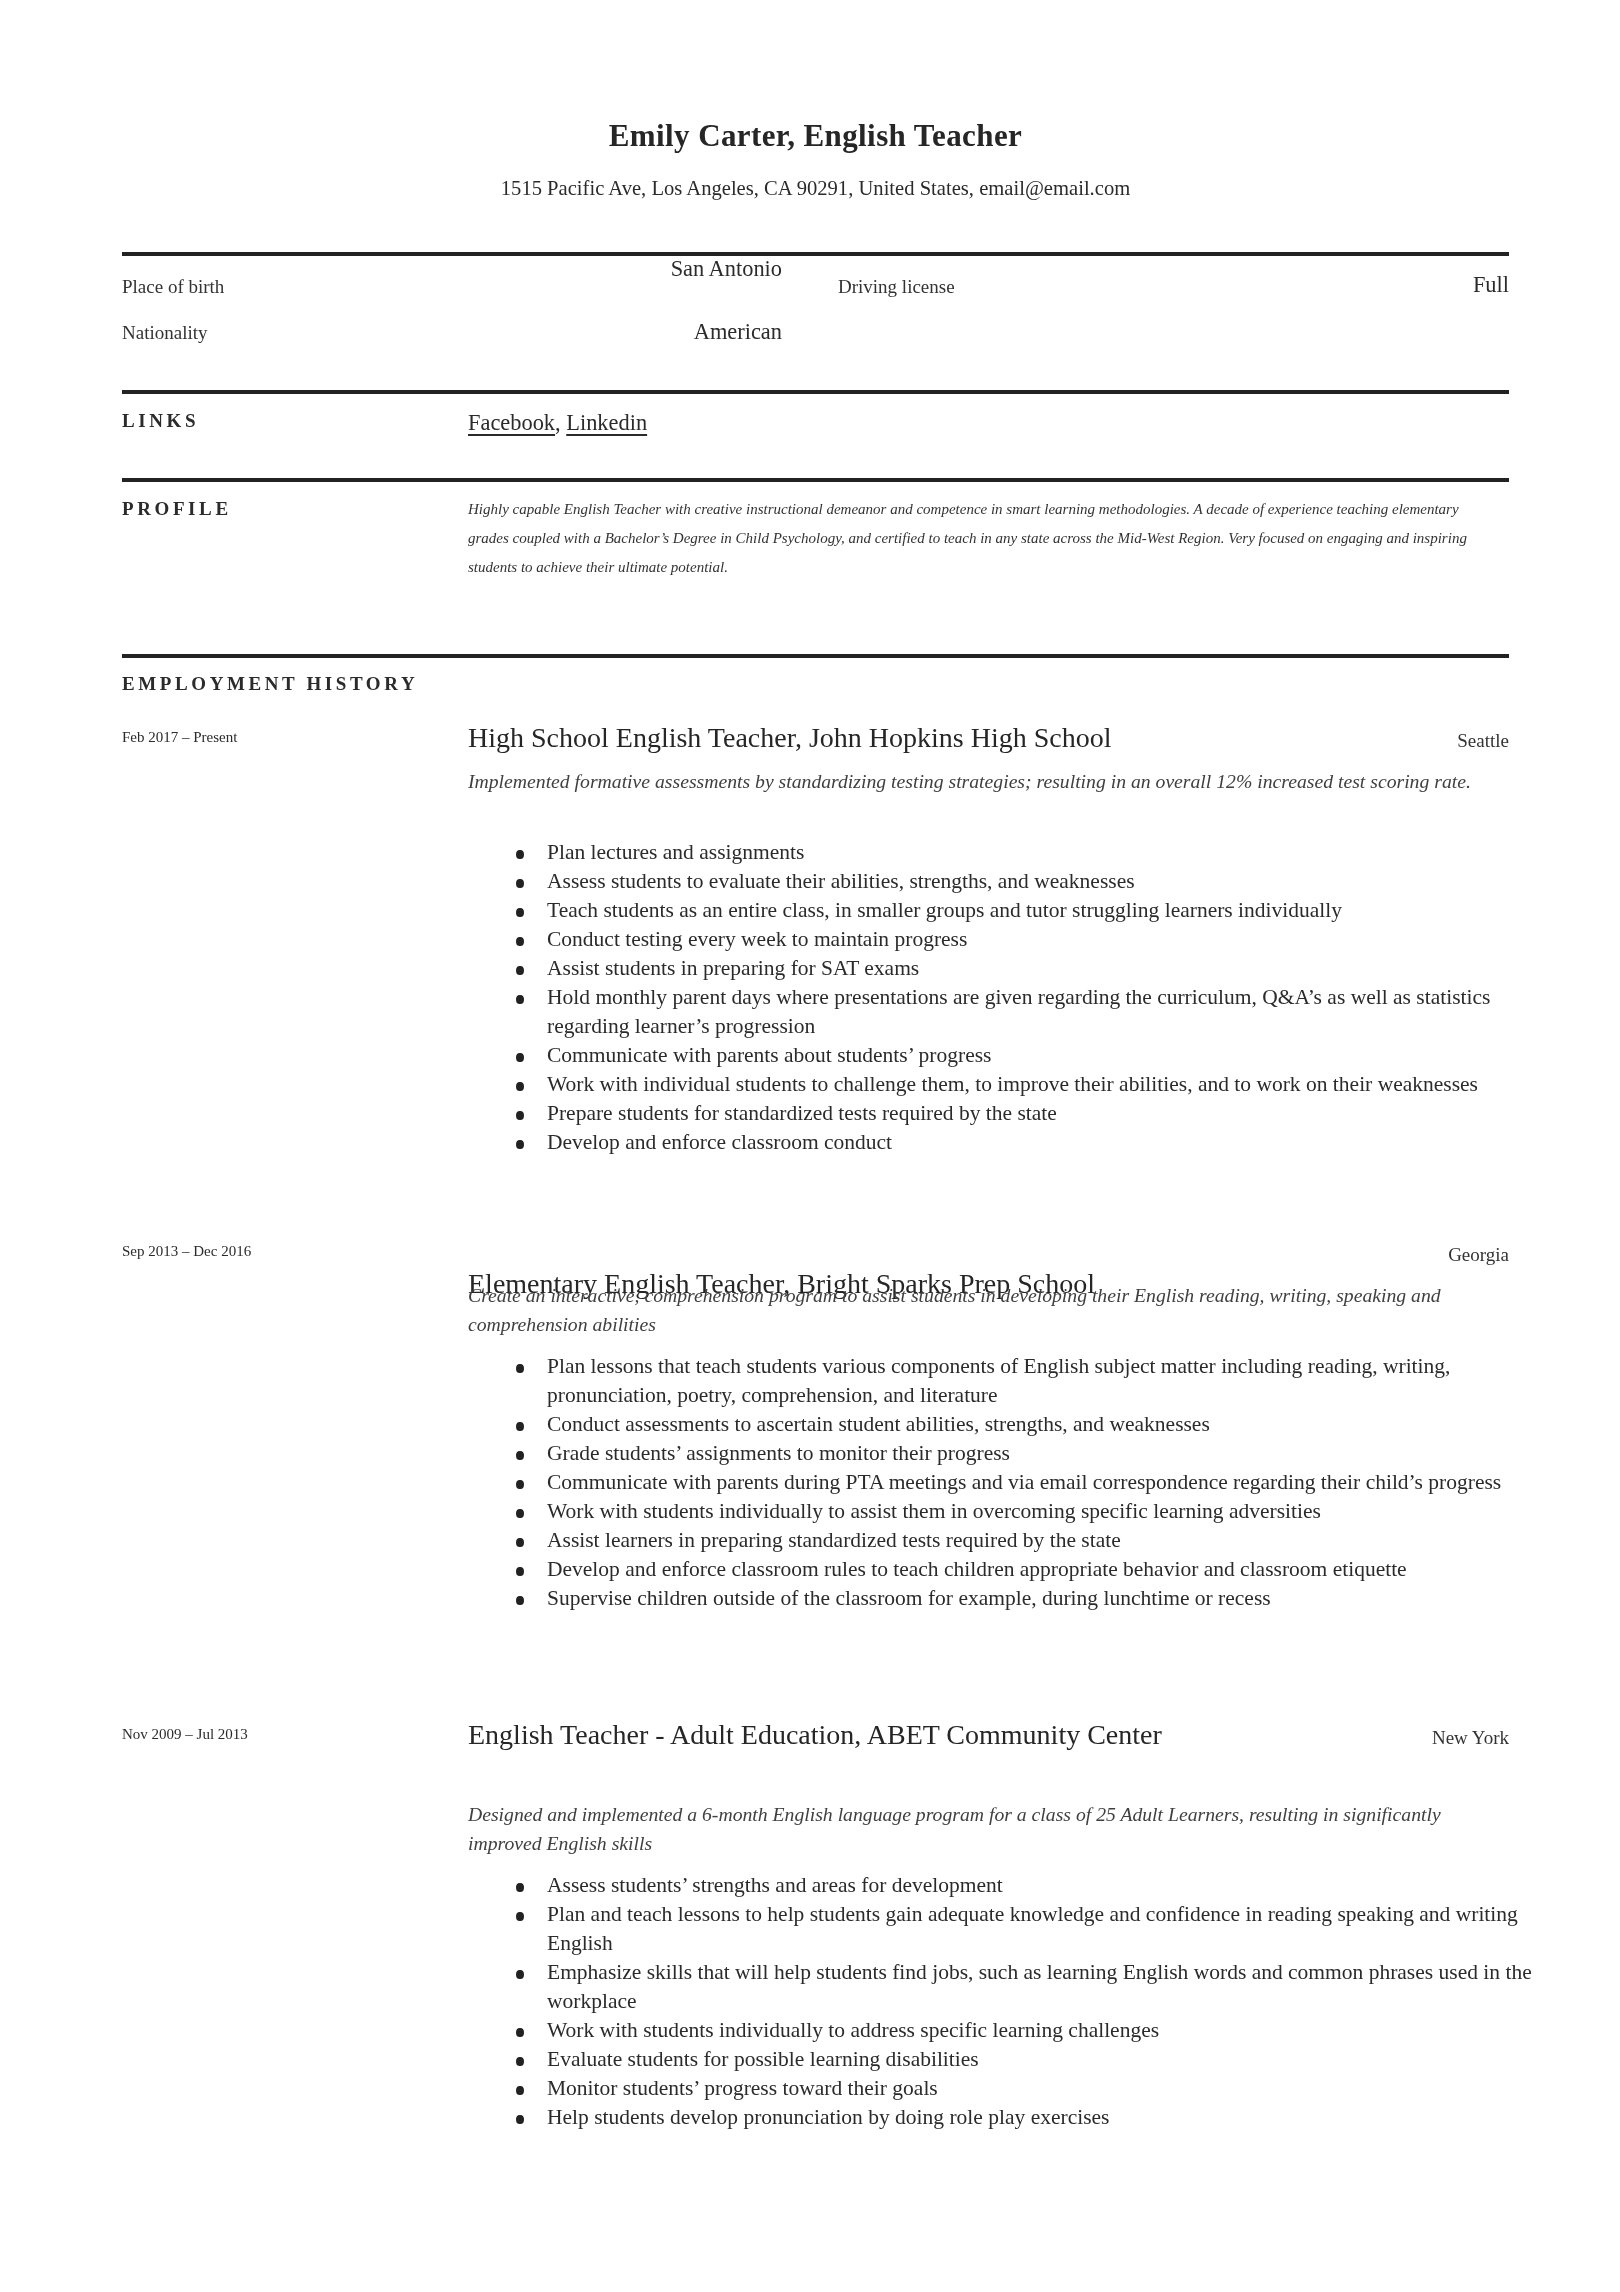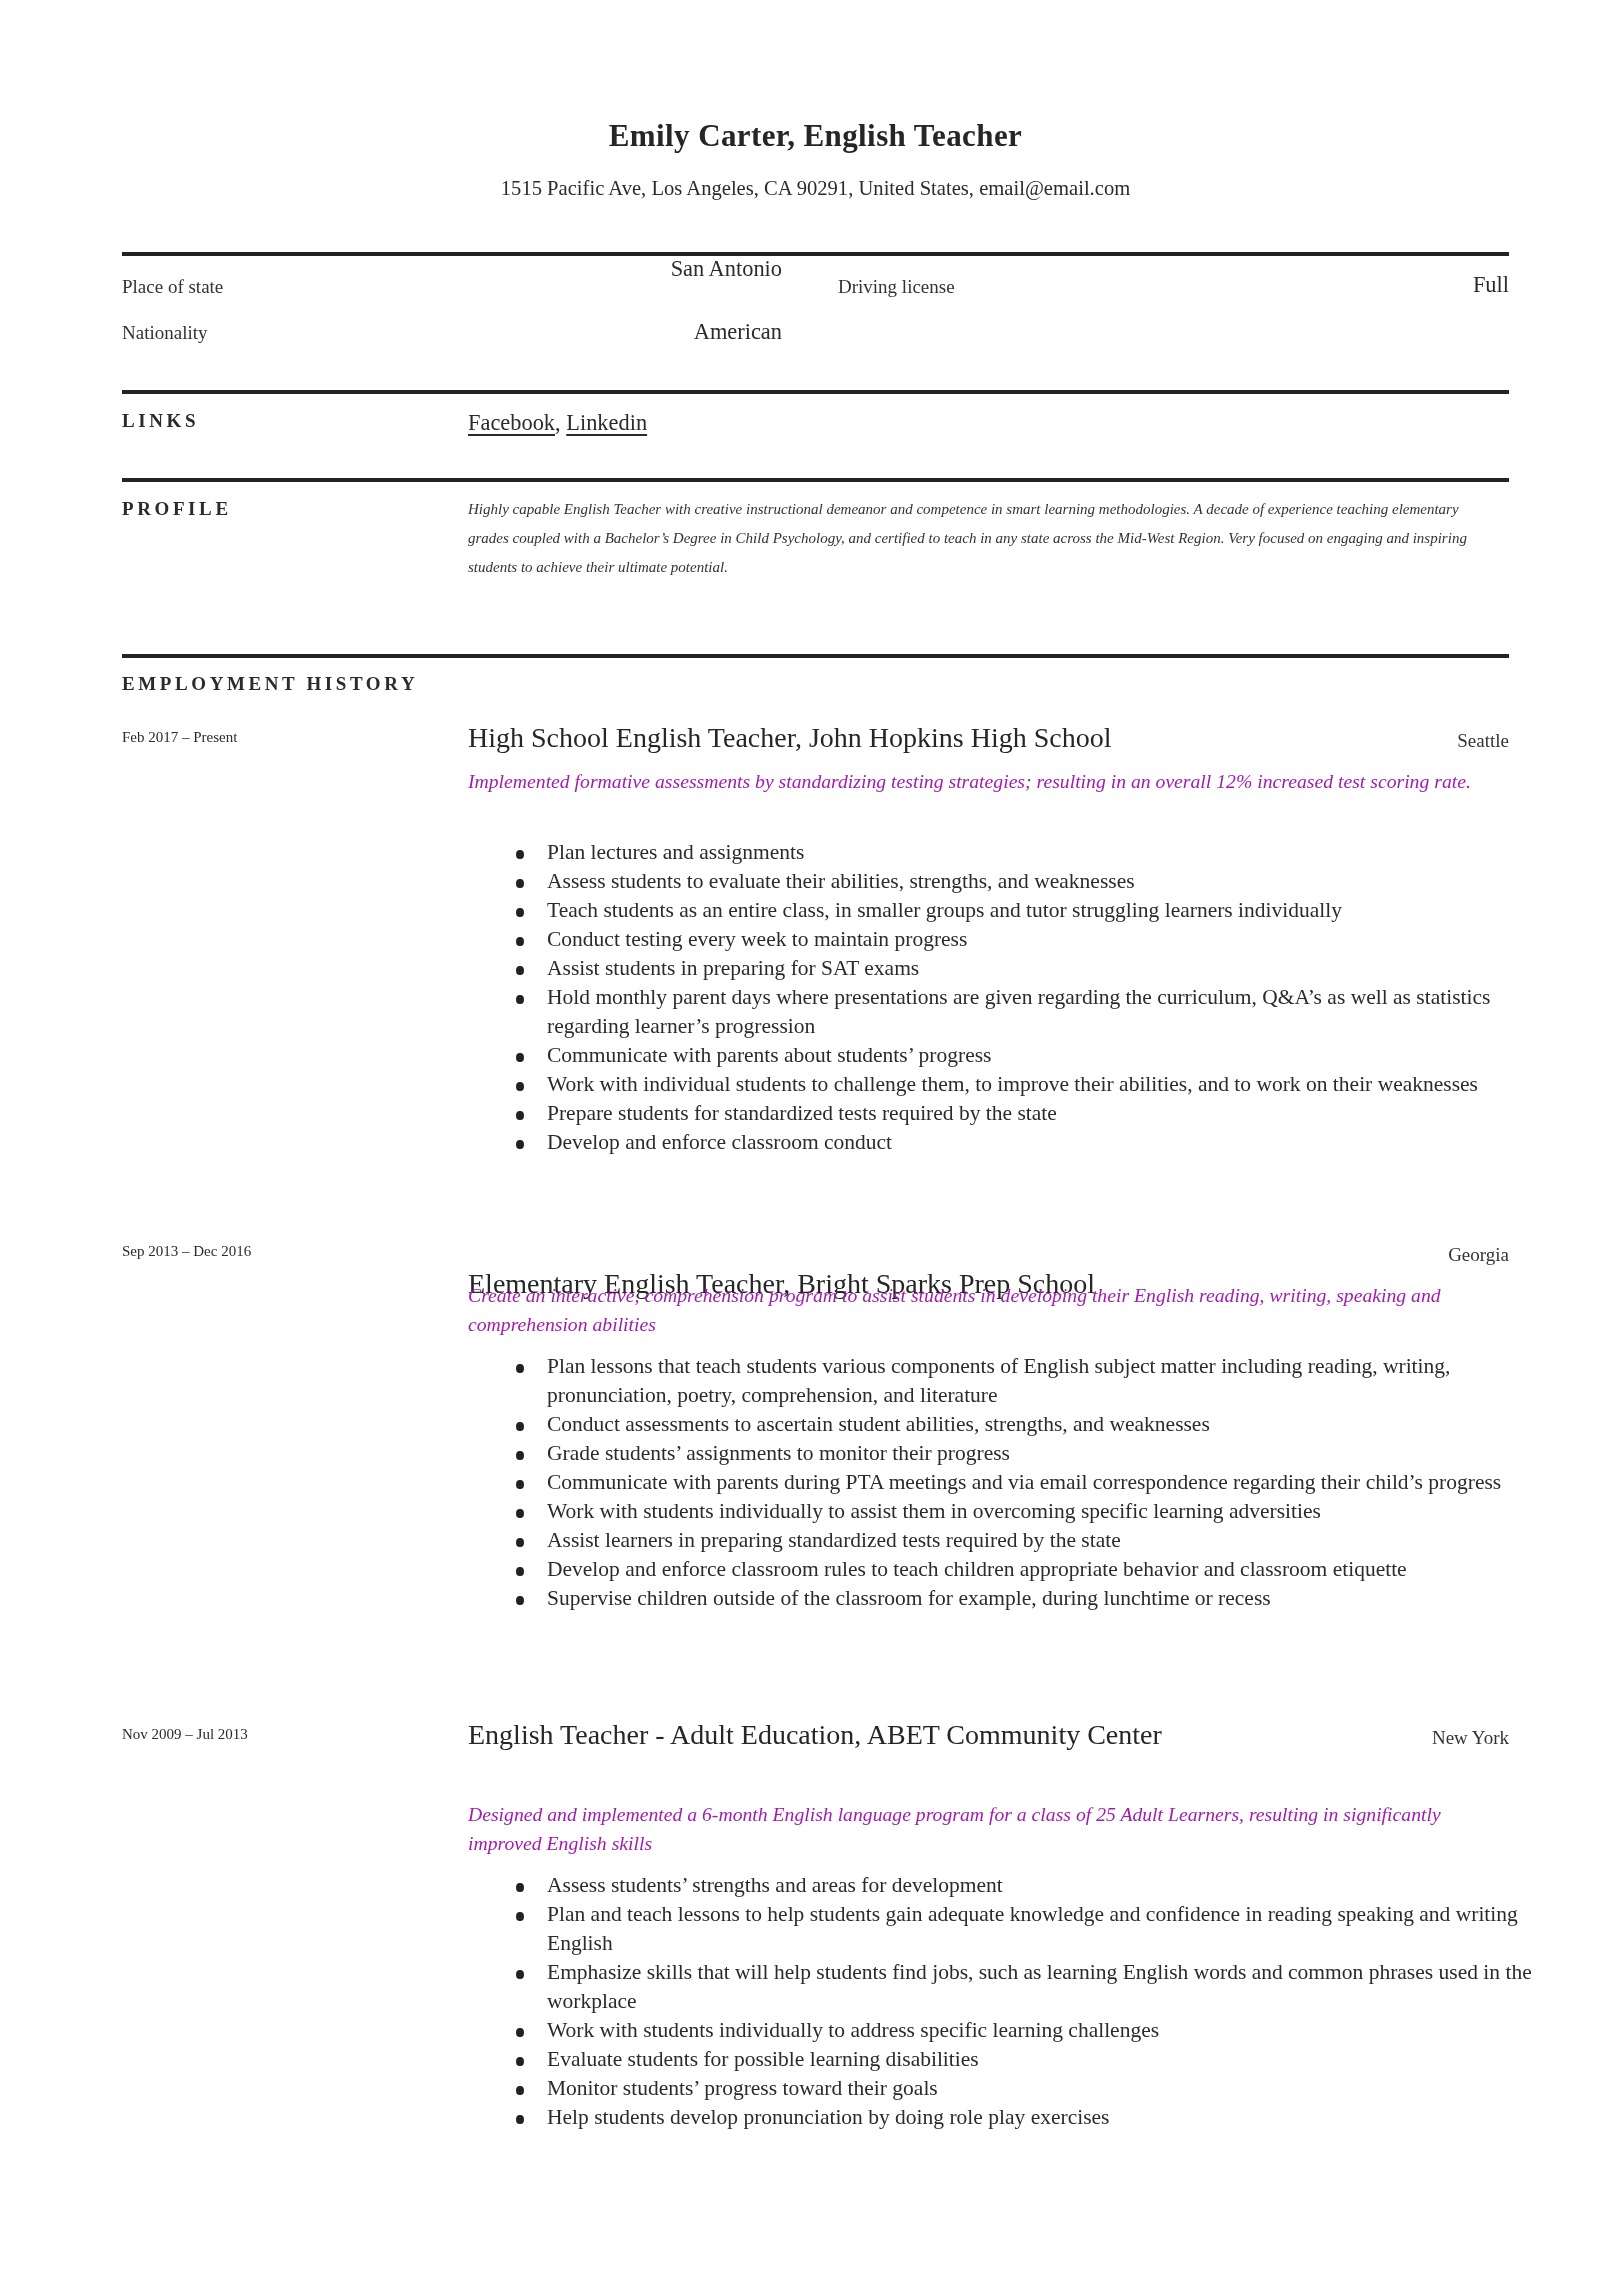--- a/index.html
+++ b/index.html
@@ -16,36 +16,36 @@
   .lbl-sm { position: absolute; font-size: 19px; color: #333; }
   .val { position: absolute; font-size: 22.4px; color: #2b2b2b; }
   .sec-title { position: absolute; left: 0; font-size: 19px; font-weight: bold; letter-spacing: 3.6px; color: #2b2b2b; }
   .links { position: absolute; left: 346px; font-size: 22.4px; }
   .links a { color: #2b2b2b; text-decoration: underline; text-underline-offset: 3.6px; }
   .italic-text { position: absolute; left: 346px; width: 1012px; font-style: italic; font-size: 15px; line-height: 29px; color: #333; }
   .job { position: absolute; left: 0; width: 1387px; }
   .job-date { position: absolute; left: 0; font-size: 15px; color: #2b2b2b; }
   .job-title { position: absolute; left: 346px; width: 716px; font-size: 28px; line-height: 36px; color: #262626; }
   .job-loc { position: absolute; right: 0; font-size: 19px; color: #333; }
-  .job-desc { position: absolute; left: 346px; width: 1030px; font-style: italic; font-size: 19.7px; line-height: 29px; color: #a21caf; }
+  .job-desc { position: absolute; left: 346px; width: 1030px; font-style: italic; font-size: 19.7px; line-height: 29px; color: #404040; }
   .job-list { position: absolute; left: 346px; width: 1012px; margin: 0; padding: 0 0 0 69px; list-style: none; font-size: 21.5px; line-height: 29px; color: #2b2b2b; }
   .job-list li { position: relative; margin-left: 10px; }
   .job-list li::before { content: ""; position: absolute; left: -31px; top: 11.6px; width: 8px; height: 9.9px; border-radius: 50%; background: #222; }
 </style>
 </head>
 <body>
 
 <div class="page">
 
   <div class="header name">Emily Carter, English Teacher</div>
   <div class="header contact">1515 Pacific Ave, Los Angeles, CA 90291, United States, email@email.com</div>
 
   <div class="rule" style="top:252px;"></div>
   <div>
-    <div class="lbl-sm" style="left:0; top:276px;">Place of state</div>
+    <div class="lbl-sm" style="left:0; top:276px;">Place of birth</div>
     <div class="val" style="right:727px; top:256px;">San Antonio</div>
     <div class="lbl-sm" style="left:0; top:322px;">Nationality</div>
     <div class="val" style="right:727px; top:319px;margin-left:42px;">American</div>
     <div class="lbl-sm" style="left:716px; top:276px;">Driving license</div>
     <div class="val" style="right:0; top:272px;">Full</div>
   </div>
 
   <div class="rule" style="top:390px;"></div>
   <div class="sec-title" style="top:410px;">LINKS</div>
   <div class="links" style="top:410px;">

